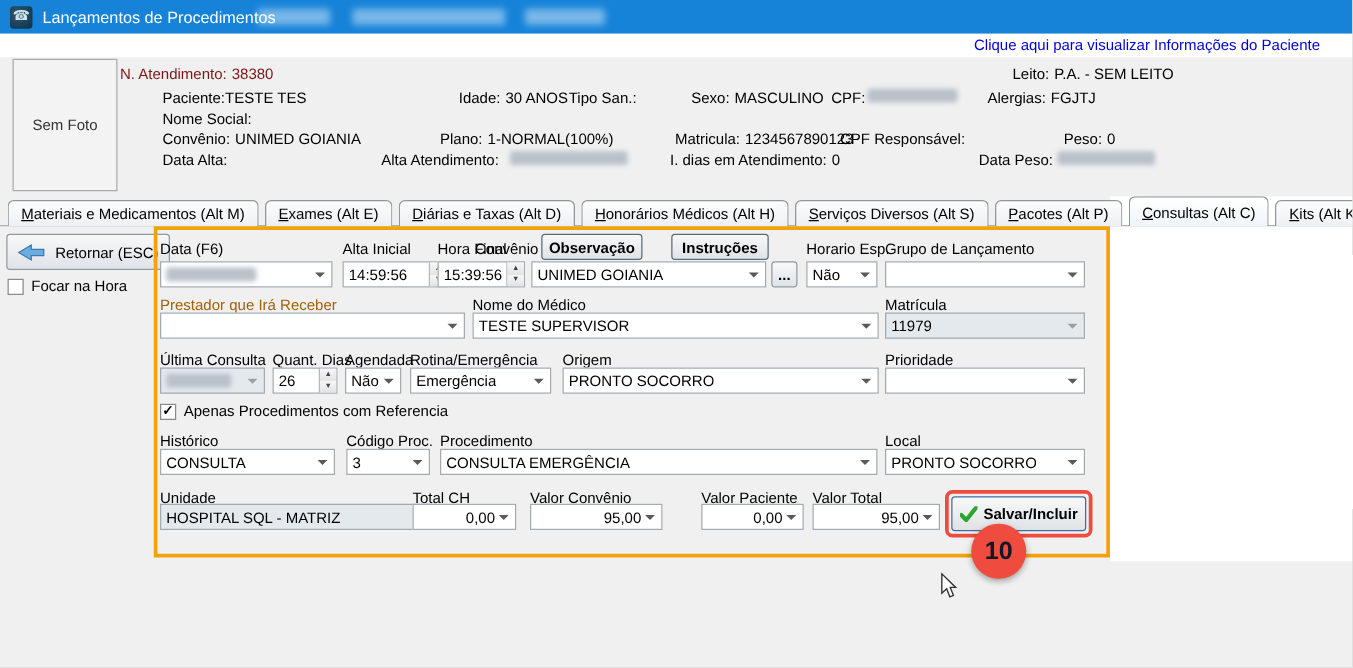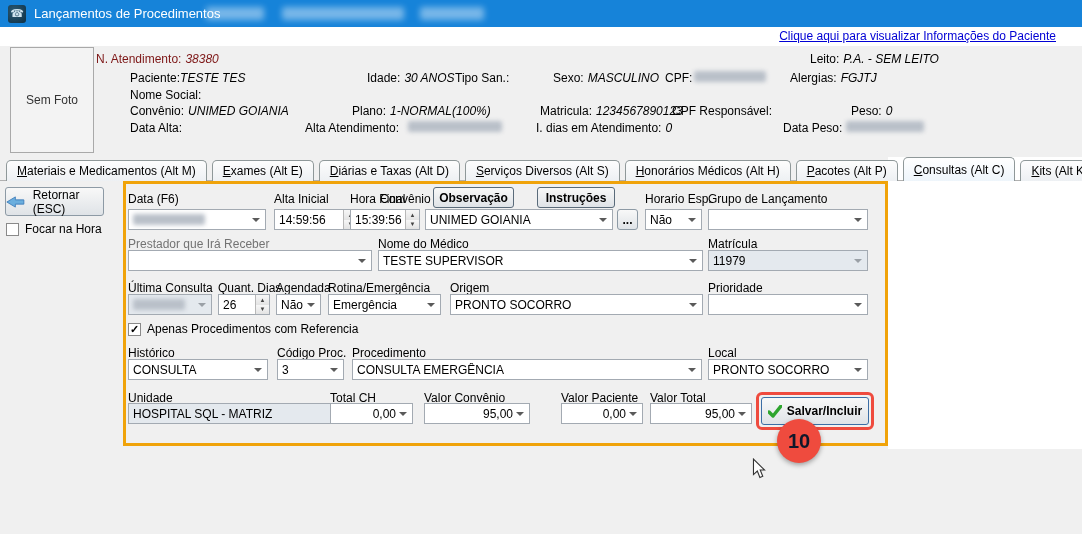--- a/index.html
+++ b/index.html
@@ -16,30 +16,30 @@
     background:radial-gradient(circle at 35% 35%, #2b5a74, #0d2f44);
     display:flex; align-items:center; justify-content:center;
     color:#cfe3ee; font-size:11px; line-height:1; }
   .apptitle { color:#fff; font-size:13px; margin-left:8px; }
   .tblur { position:absolute; top:7px; height:13px; border-radius:2px;
     background:rgba(255,255,255,.42); filter:blur(3px); }
   
   .linkbar { position:absolute; left:0; top:27px; width:1082px; height:19px;
     background:#fff; }
   .patient-link { position:absolute; right:26px; top:2px; color:#0000d4;
-    text-decoration:underline; cursor:pointer; }
+    cursor:pointer; }
   
   .patientpanel { position:absolute; left:0; top:46px; width:1082px; height:110px;
     background:#f0f0f0; }
   .photo { position:absolute; left:10px; top:1px; width:84px; height:106px;
     background:#f3f3f3; border:1px solid #a9a9a9; display:flex;
     align-items:center; justify-content:center; color:#333; }
   .ptxt { position:absolute; white-space:nowrap; }
   .maroon { color:#7d1616; }
-  .pair .val { margin-left:4px;font-style:italic; }
+  .pair .val { margin-left:4px; }
   .pair.tight .val { margin-left:0; }
   .redact { display:inline-block; height:11px; border-radius:2px;
     background:#b9c0c9; filter:blur(2px); vertical-align:middle; }
   .redact.abs { position:absolute; }
   
   .tabline { position:absolute; left:0; top:180px; width:1082px; height:1px;
     background:#b0b0b0; z-index:1; }
   .whiteright { position:absolute; left:888px; top:157px; width:194px; height:292px;
     background:#fff; z-index:0; }
   .tabstrip { position:absolute; left:6px; top:158px; height:23px;
@@ -49,31 +49,31 @@
     border:1px solid #8f9899; border-bottom:none;
     border-radius:5px 5px 0 0; white-space:nowrap; cursor:pointer; }
   .tab.active { height:24px; padding-top:5px;
     background:linear-gradient(#ffffff,#eef5fb);
     position:relative; z-index:3; }
   .tab u { text-decoration:underline; }
   
   .btn { position:absolute; background:linear-gradient(#f8f8f8,#dfe3e7);
     border:1px solid #8d9aa5; border-radius:3px; display:flex;
     align-items:center; justify-content:center; cursor:pointer; }
-  .retornar { left:5px; top:187px; width:99px; height:29px; gap:8px; }
+  .retornar { left:5px; top:187px; width:131px; height:29px; gap:8px; }
   .cbrow { position:absolute; display:flex; align-items:center; gap:6px; }
   .cbox { width:13px; height:13px; background:#fff; border:1px solid #8a8a8a;
     display:flex; align-items:center; justify-content:center;
     font-size:11px; font-weight:bold; line-height:1; }
   
   .formpanel { position:absolute; left:123px; top:181px; width:765px; height:265px;
     border:3px solid #f0a30a; z-index:2; }
   
   .lbl { position:absolute; white-space:nowrap; z-index:3; }
-  .lbl.dim { color:#737373; }
+  .lbl.dim { color:#a16207; }
   .combo { position:absolute; height:21px; background:#fff;
     border:1px solid #a3aab2; display:flex; align-items:center;
     padding:0 16px 0 4px; z-index:3; cursor:pointer; }
   .combo.disabled { background:#e4e9ee; }
   .combo .ctext { white-space:nowrap; overflow:hidden; }
   .combo.num .ctext { width:100%; text-align:right; }
   .arrow { position:absolute; right:5px; top:50%; margin-top:-2px; width:0; height:0;
     border-left:4px solid transparent; border-right:4px solid transparent;
     border-top:4px solid #5a5a5a; }
   .combo.disabled .arrow { border-top-color:#9aa0a6; }
@@ -165,22 +165,22 @@
     <div class="ptxt" style="left:783px;top:75px">Data Peso:</div>
     <span class="redact abs" style="left:846px;top:75px;width:78px"></span>
   </div>
 
   <div class="whiteright"></div>
   <div class="tabline"></div>
   <div class="tabstrip">
       <div class="tab"><u>M</u>ateriais e Medicamentos (Alt M)</div>
       <div class="tab"><u>E</u>xames (Alt E)</div>
       <div class="tab"><u>D</u>iárias e Taxas (Alt D)</div>
+      <div class="tab"><u>H</u>onorários Médicos (Alt H)</div>
       <div class="tab"><u>S</u>erviços Diversos (Alt S)</div>
-      <div class="tab"><u>H</u>onorários Médicos (Alt H)</div>
       <div class="tab"><u>P</u>acotes (Alt P)</div>
       <div class="tab active"><u>C</u>onsultas (Alt C)</div>
       <div class="tab"><u>K</u>its (Alt K)</div>
     </div>
 
   <div class="btn retornar">
     <svg width="22" height="14" viewBox="0 0 22 14">
       <path d="M1 7 L11 1 L11 4.5 L21 4.5 L21 9.5 L11 9.5 L11 13 Z" fill="#6aaede" stroke="#3a7ab8" stroke-width="1"></path>
     </svg>
     <span>Retornar (ESC)</span>

